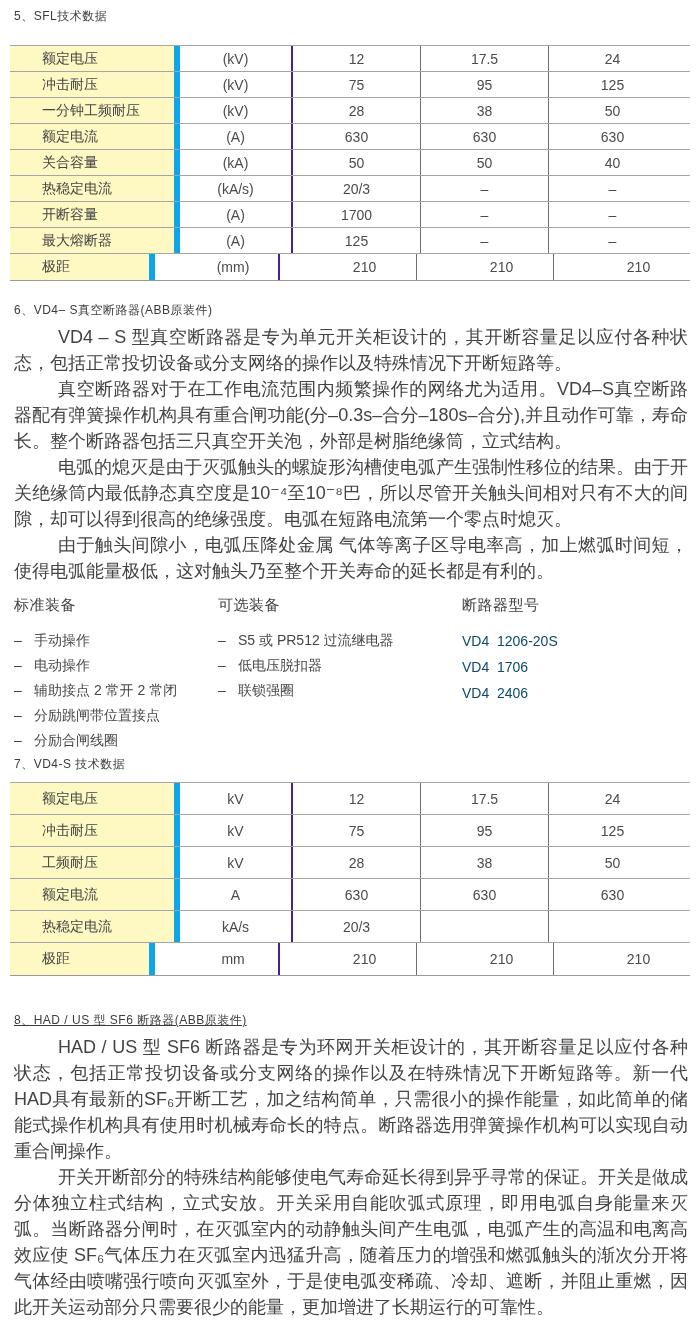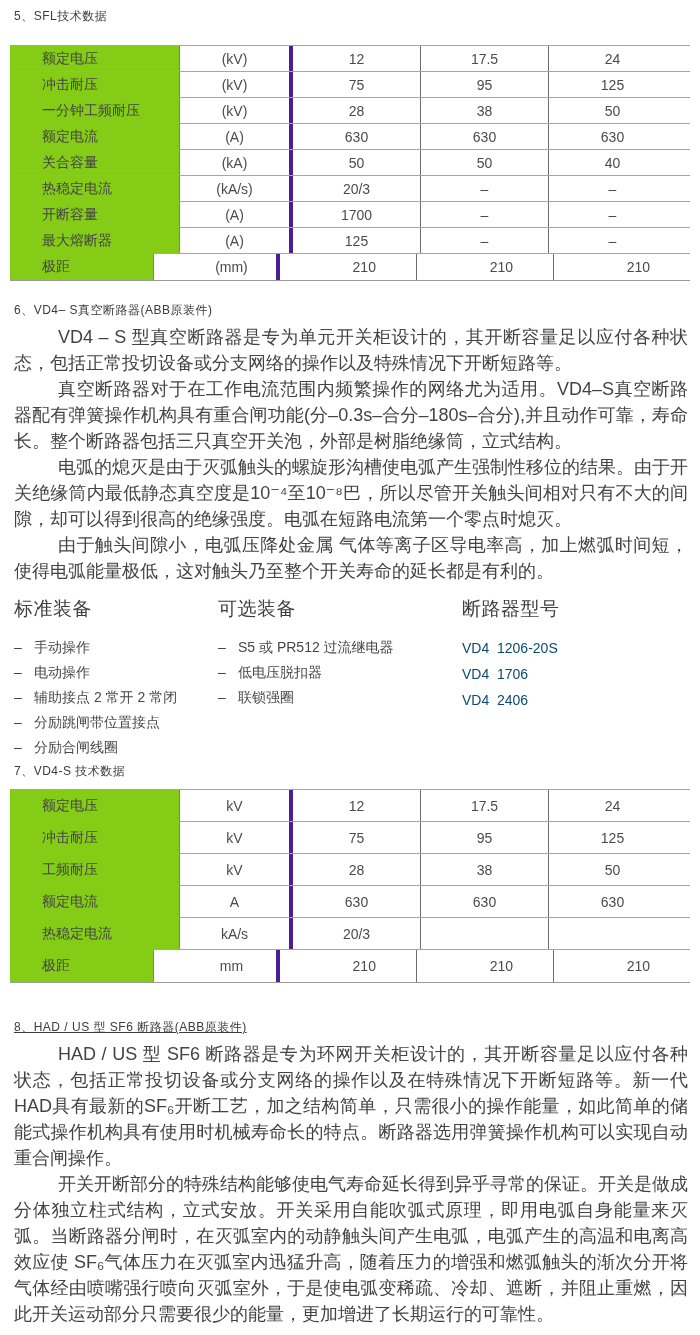--- a/index.html
+++ b/index.html
@@ -59,27 +59,27 @@
     box-sizing: border-box;
     font-size: 14px;
     color: #4b4b4b;
     height: 100%;
     display: flex;
     align-items: center;
     justify-content: center;
   }
   .cell.lbl {
     width: 170px;
-    background: #84cc16;
+    background: #fef9c3;
     justify-content: flex-start;
     padding-left: 32px;
-    border-right: 1px solid #0ea5e9;
+    border-right: 6px solid #0ea5e9;
     color: #454545;
   }
-  .cell.unit { width: 113px; border-right: 4px solid #4c1d95; }
+  .cell.unit { width: 113px; border-right: 2px solid #4c1d95; }
   .cell.v1 { width: 128px; border-right: 1px solid #6f6f6f; }
   .cell.v2 { width: 128px; border-right: 1px solid #6f6f6f; }
   .cell.v3 { width: 127px; }
 
   
   .paras { margin-top: 5px; }
   .para {
     margin: 0;
     padding: 0 12px 0 14px;
     font-size: 18px;
@@ -89,21 +89,21 @@
     color: #434343;
   }
 
   
   .equip {
     display: flex;
     margin-top: 12px;
     padding-left: 14px;
   }
   .equip-col-title {
-    font-size: 19px;
+    font-size: 15px;
     color: #3e3e3e;
     margin-bottom: 13px;
     letter-spacing: 0.5px;
   }
   .equip-col.std { width: 204px; }
   .equip-col.opt { width: 244px; }
   .equip-col.mod { width: 220px; }
   .eq-item {
     display: flex;
     font-size: 14px;

